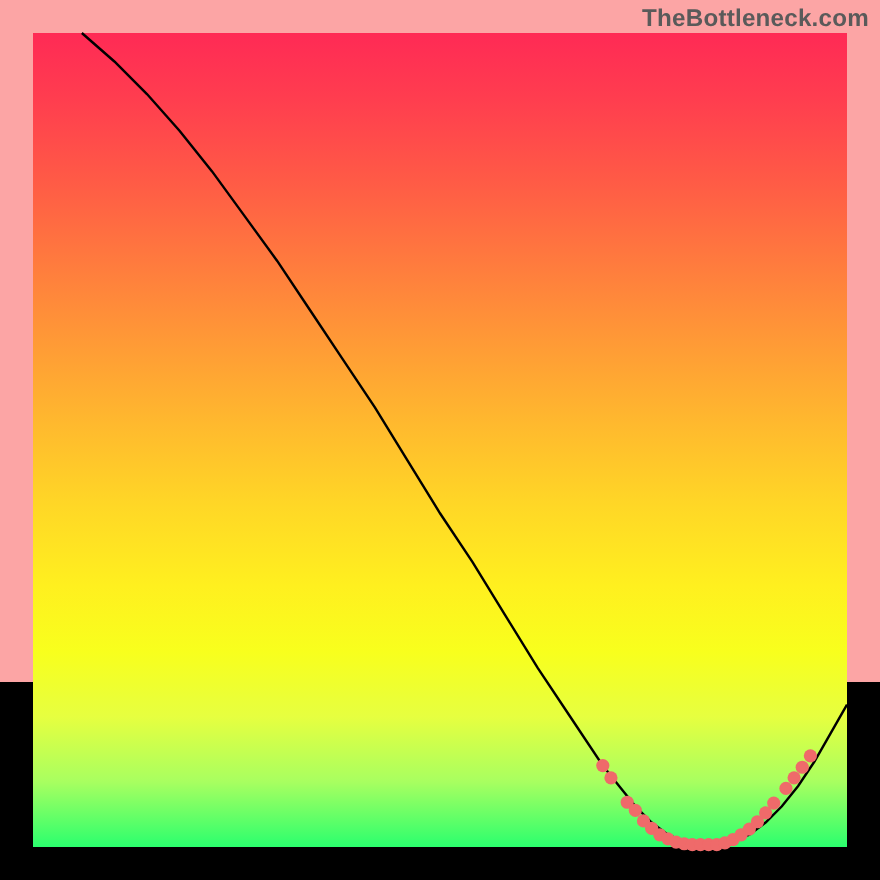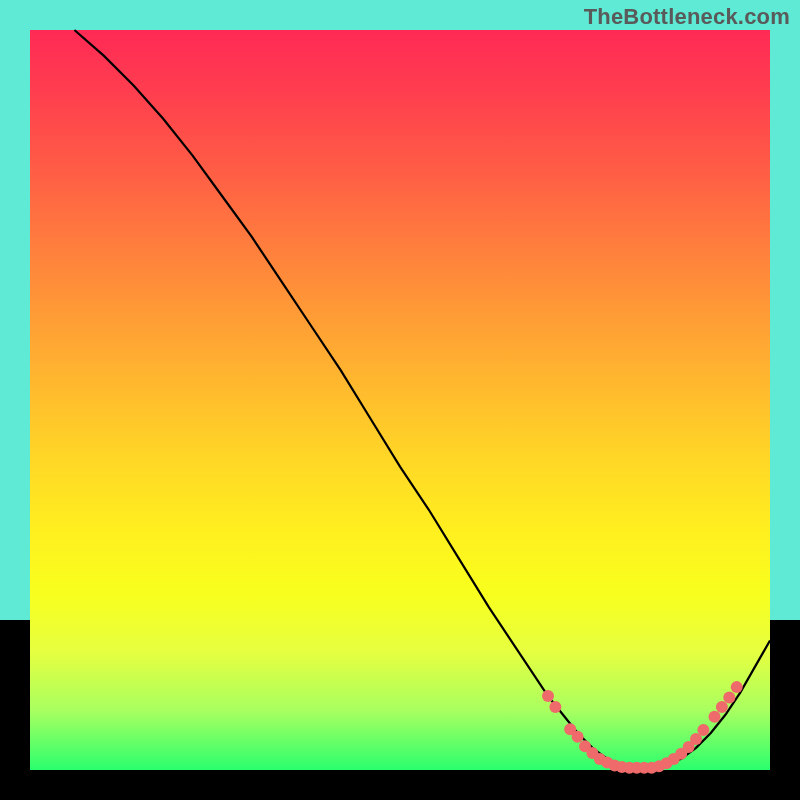--- a/index.html
+++ b/index.html
@@ -8,21 +8,21 @@
     width: 800px;
     height: 800px;
     background: #000;
     overflow: hidden;
     font-family: Arial, Helvetica, sans-serif;
   }
   .frame {
     position: relative;
     width: 800px;
     height: 620px;
-    background: #5eead4;
+    background: #fca5a5;
   }
   .watermark {
     position: absolute;
     top: 4px;
     right: 10px;
     color: #5a5a5a;
     font-size: 22px;
     font-weight: 600;
     letter-spacing: 0.2px;
     user-select: none;

